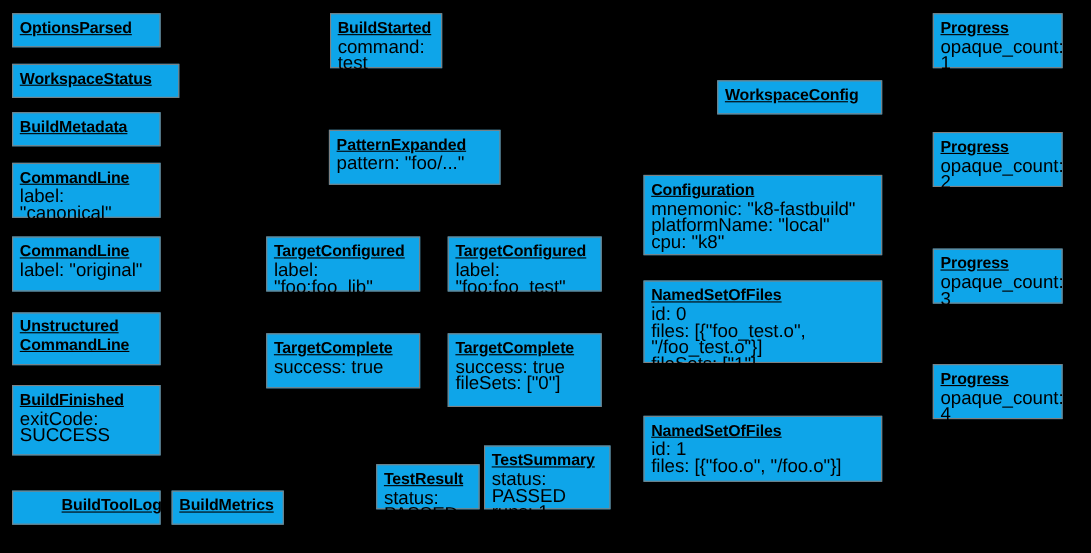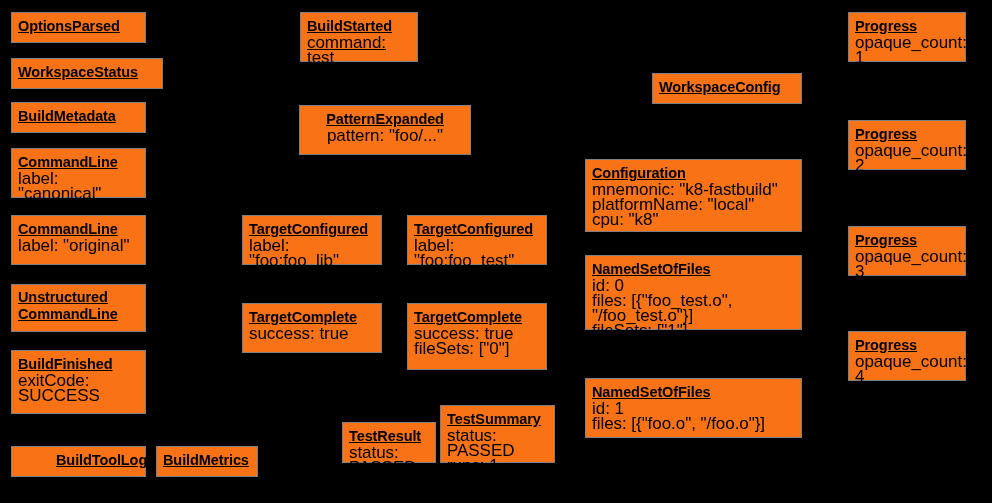--- a/index.html
+++ b/index.html
@@ -17,21 +17,21 @@
   #canvas {
     position: absolute;
     left: 0;
     top: 0;
     width: 992px;
     height: 503px;
     background: #000000;
   }
   .node {
     position: absolute;
-    background: #f97316;
+    background: #0ea5e9;
     border: 1px solid #808080;
     box-sizing: border-box;
     padding: 4px 6px 5px 6px;
     color: #000000;
   }
   .node-title {
     display: inline-block;
     font-size: 14.5px;
     font-weight: bold;
     line-height: 17px;
@@ -55,22 +55,22 @@
     <div class="node" style="left: 11px; top: 12px; width: 135px; height: 31px;"><div class="node-title">OptionsParsed</div></div>
     <div class="node" style="left: 11px; top: 58px; width: 152px; height: 31px;"><div class="node-title">WorkspaceStatus</div></div>
     <div class="node" style="left: 11px; top: 102px; width: 135px; height: 31px;"><div class="node-title">BuildMetadata</div></div>
     <div class="node" style="left: 11px; top: 148px; width: 135px; height: 50px;"><div class="node-title">CommandLine</div><div class="node-fields">label: "canonical"</div></div>
     <div class="node" style="left: 11px; top: 215px; width: 135px; height: 50px;"><div class="node-title">CommandLine</div><div class="node-fields">label: "original"</div></div>
     <div class="node" style="left: 11px; top: 284px; width: 135px; height: 48px;"><div class="node-title">Unstructured
 CommandLine</div></div>
     <div class="node" style="left: 11px; top: 350px; width: 135px; height: 64px;"><div class="node-title">BuildFinished</div><div class="node-fields">exitCode: SUCCESS</div></div>
     <div class="node" style="left: 11px; top: 446px; width: 135px; height: 31px; padding-left: 44px;"><div class="node-title">BuildToolLogs</div></div>
     <div class="node" style="left: 156px; top: 446px; width: 102px; height: 31px;"><div class="node-title">BuildMetrics</div></div>
-    <div class="node" style="left: 300px; top: 12px; width: 118px; height: 50px; text-decoration: underline;"><div class="node-title">BuildStarted</div><div class="node-fields">command: test</div></div>
-    <div class="node" style="left: 299px; top: 105px; width: 172px; height: 50px; text-align: center;"><div class="node-title">PatternExpanded</div><div class="node-fields">pattern: "foo/..."</div></div>
+    <div class="node" style="left: 300px; top: 12px; width: 102px; height: 50px;"><div class="node-title">BuildStarted</div><div class="node-fields">command: test</div></div>
+    <div class="node" style="left: 299px; top: 118px; width: 156px; height: 50px;"><div class="node-title">PatternExpanded</div><div class="node-fields">pattern: "foo/..."</div></div>
     <div class="node" style="left: 242px; top: 215px; width: 140px; height: 50px;"><div class="node-title">TargetConfigured</div><div class="node-fields">label: "foo:foo_lib"</div></div>
     <div class="node" style="left: 407px; top: 215px; width: 140px; height: 50px;"><div class="node-title">TargetConfigured</div><div class="node-fields">label: "foo:foo_test"</div></div>
     <div class="node" style="left: 242px; top: 303px; width: 140px; height: 50px;"><div class="node-title">TargetComplete</div><div class="node-fields">success: true</div></div>
     <div class="node" style="left: 407px; top: 303px; width: 140px; height: 67px;"><div class="node-title">TargetComplete</div><div class="node-fields">success: true
 fileSets: ["0"]</div></div>
     <div class="node" style="left: 312px; top: 422px; width: 94px; height: 41px; margin-left: 30px;"><div class="node-title">TestResult</div><div class="node-fields">status: PASSED</div></div>
     <div class="node" style="left: 440px; top: 405px; width: 115px; height: 58px;"><div class="node-title">TestSummary</div><div class="node-fields">status: PASSED
 runs: 1</div></div>
     <div class="node" style="left: 652px; top: 73px; width: 150px; height: 31px;"><div class="node-title">WorkspaceConfig</div></div>
     <div class="node" style="left: 585px; top: 159px; width: 217px; height: 73px;"><div class="node-title">Configuration</div><div class="node-fields">mnemonic: "k8-fastbuild"

